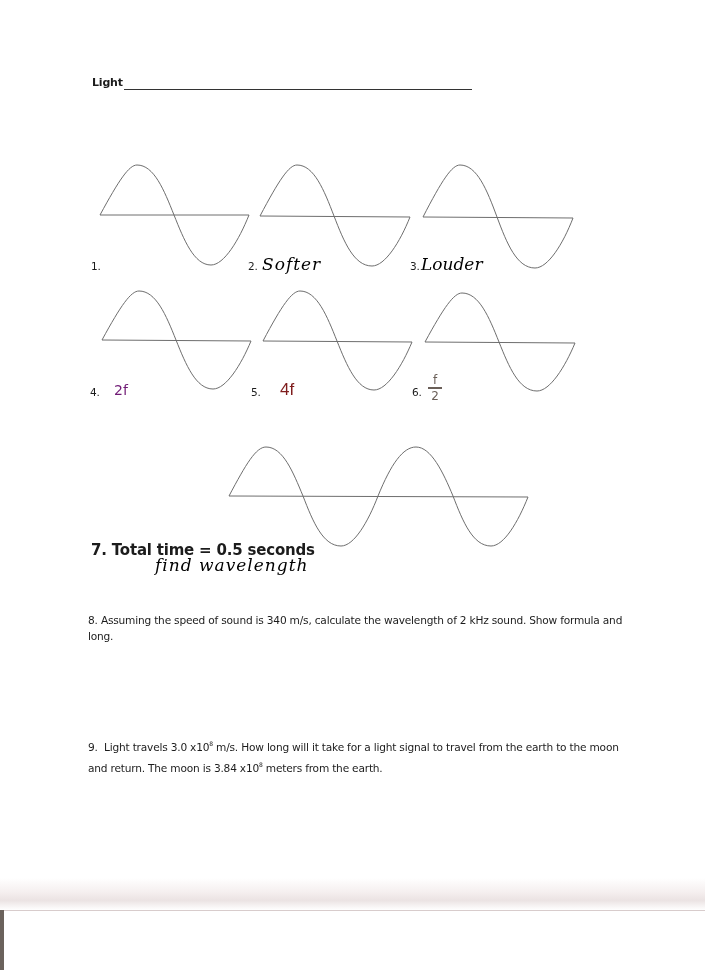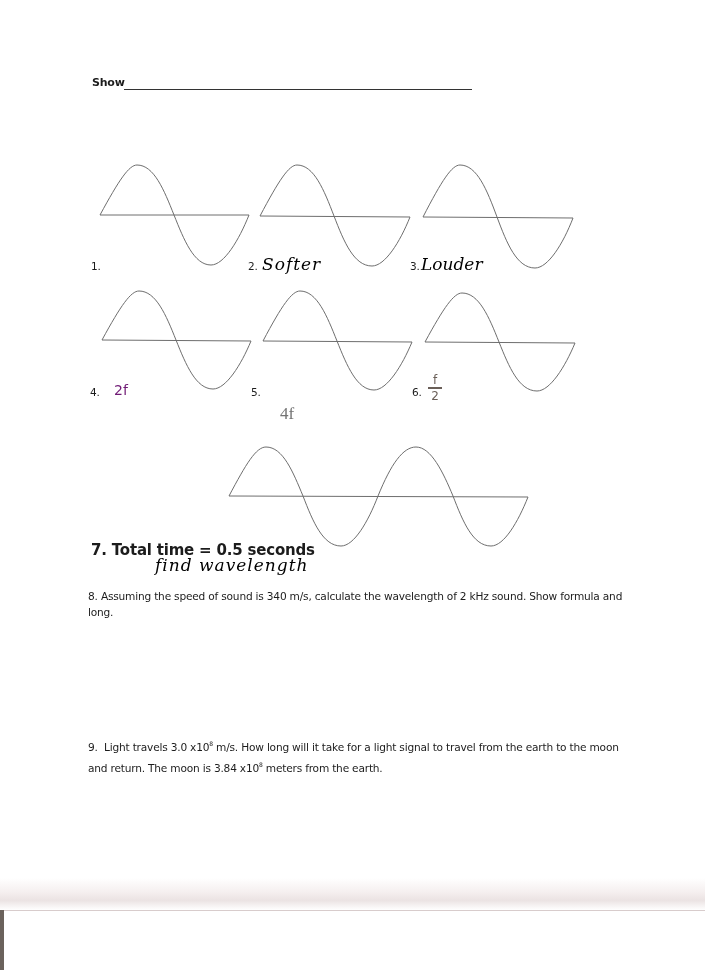--- a/index.html
+++ b/index.html
@@ -15,21 +15,21 @@
   .hand { font-family: "DejaVu Serif", serif; font-style: italic; color: #000000; }
   .name-line { height: 1px; background: #333; }
   svg.wave path, svg.wave line { stroke: #6e6e6e; stroke-width: 1; fill: none; }
   .scan-band { background: linear-gradient(to bottom, rgba(240,230,230,0) 0%, rgba(238,228,228,0.6) 45%, rgba(230,220,220,0.8) 70%, rgba(255,255,255,0) 100%); }
   .left-edge { background: #6b625c; }
   .bottom-rule { height: 1px; background: #d8cccc; }
 </style>
 </head>
 <body>
 
-<div class="abs print bold" style="left:92px; top:76px; font-size:11px;">Show</div>
+<div class="abs print bold" style="left:92px; top:76px; font-size:11px;">Light</div>
 <div class="abs name-line" style="left:124px; top:89px; width:348px;"></div>
 
 <svg class="abs wave" style="left:99px; top:160px;" width="152" height="110">
   <line x1="1" y1="55" x2="150" y2="55"></line>
   <path d="M1,55 C20,20 30,5 38,5 C55,5 65,30 75,55 C85,80 95,105 112,105 C125,105 140,80 150,55"></path>
 </svg>
 <div class="abs print" style="left:91px; top:260px;">1.</div>
 
 <svg class="abs wave" style="left:259px; top:160px;" width="153" height="110">
   <line x1="1" y1="56" x2="151" y2="57"></line>
@@ -50,21 +50,21 @@
   <path d="M1,53 C20,18 30,4 38,4 C55,4 65,28 75,53 C85,78 95,102 112,102 C125,102 140,78 150,54"></path>
 </svg>
 <div class="abs print" style="left:90px; top:386px;">4.</div>
 <div class="abs hand" style="left:114px; top:382px; font-size:14px; font-style:normal; font-family:'DejaVu Sans', sans-serif; color:#701a75;">2f</div>
 
 <svg class="abs wave" style="left:262px; top:287px;" width="152" height="108">
   <line x1="1" y1="54" x2="150" y2="55"></line>
   <path d="M1,54 C20,18 30,4 38,4 C55,4 65,29 75,54 C85,79 95,103 112,103 C125,103 140,79 150,55"></path>
 </svg>
 <div class="abs print" style="left:251px; top:386px;">5.</div>
-<div class="abs hand" style="left:280px; top:380px; font-size:17px; font-style:normal; font-family:Liberation Serif, serif; color:#737373;margin-top:24px;">4f</div>
+<div class="abs hand" style="left:280px; top:380px; font-size:17px; font-style:normal; font-family:Liberation Sans, sans-serif; color:#7f1d1d;">4f</div>
 
 <svg class="abs wave" style="left:424px; top:289px;" width="153" height="108">
   <line x1="1" y1="53" x2="151" y2="54"></line>
   <path d="M1,53 C20,18 30,4 38,4 C55,4 65,28 75,53 C85,78 95,102 113,102 C126,102 141,78 151,54"></path>
 </svg>
 <div class="abs print" style="left:412px; top:386px;">6.</div>
 <div class="abs" style="left:428px; top:374px; width:14px; text-align:center; color:#6a5f58; font-family:'DejaVu Sans', sans-serif;">
   <div style="font-size:12px; line-height:12px;">f</div>
   <div style="height:1.5px; background:#6a5f58; margin:1px 0;"></div>
   <div style="font-size:12px; line-height:12px;">2</div>
@@ -73,21 +73,21 @@
 <svg class="abs wave" style="left:228px; top:442px;" width="303" height="110">
   <line x1="1" y1="54" x2="300" y2="55"></line>
   <path d="M1,54 C18,22 28,5 38,5 C55,5 65,30 75,54 C85,80 95,104 113,104 C126,104 140,80 150,54 C163,22 175,5 188,5 C203,5 215,30 225,54 C235,80 245,104 263,104 C276,104 290,80 300,55"></path>
 </svg>
 <div class="abs print" style="left:91px; top:541px; font-size:15px;font-weight:bold;">
   <span>7.</span>
   <span>Total time = 0.5 seconds</span>
 </div>
 <div class="abs hand" style="left:155px; top:555px; font-size:17px; letter-spacing:1px;">find wavelength</div>
 
-<div class="abs print" style="left:88px; top:588px; width:560px; line-height:16px; font-size:10.6px;">
+<div class="abs print" style="left:88px; top:612px; width:560px; line-height:16px; font-size:10.6px;">
   <div><span>8.</span> <span>Assuming the speed of sound is 340 m/s, calculate the wavelength of 2 kHz sound.  Show formula and</span></div>
   <div>long.</div>
 </div>
 
 <div class="abs print" style="left:88px; top:735px; width:560px; line-height:18px; font-size:10.6px;">
   <div><span>9.</span>&nbsp; <span>Light travels 3.0 x10</span><sup style="font-size:6px;">8</sup><span> m/s.  How long will it take for a light signal to travel from the earth to the moon</span></div>
   <div><span>and return.  The moon is 3.84 x10</span><sup style="font-size:6px;">8</sup><span> meters from the earth.</span></div>
 </div>
 
 <div class="abs scan-band" style="left:0; top:878px; width:705px; height:32px;"></div>

